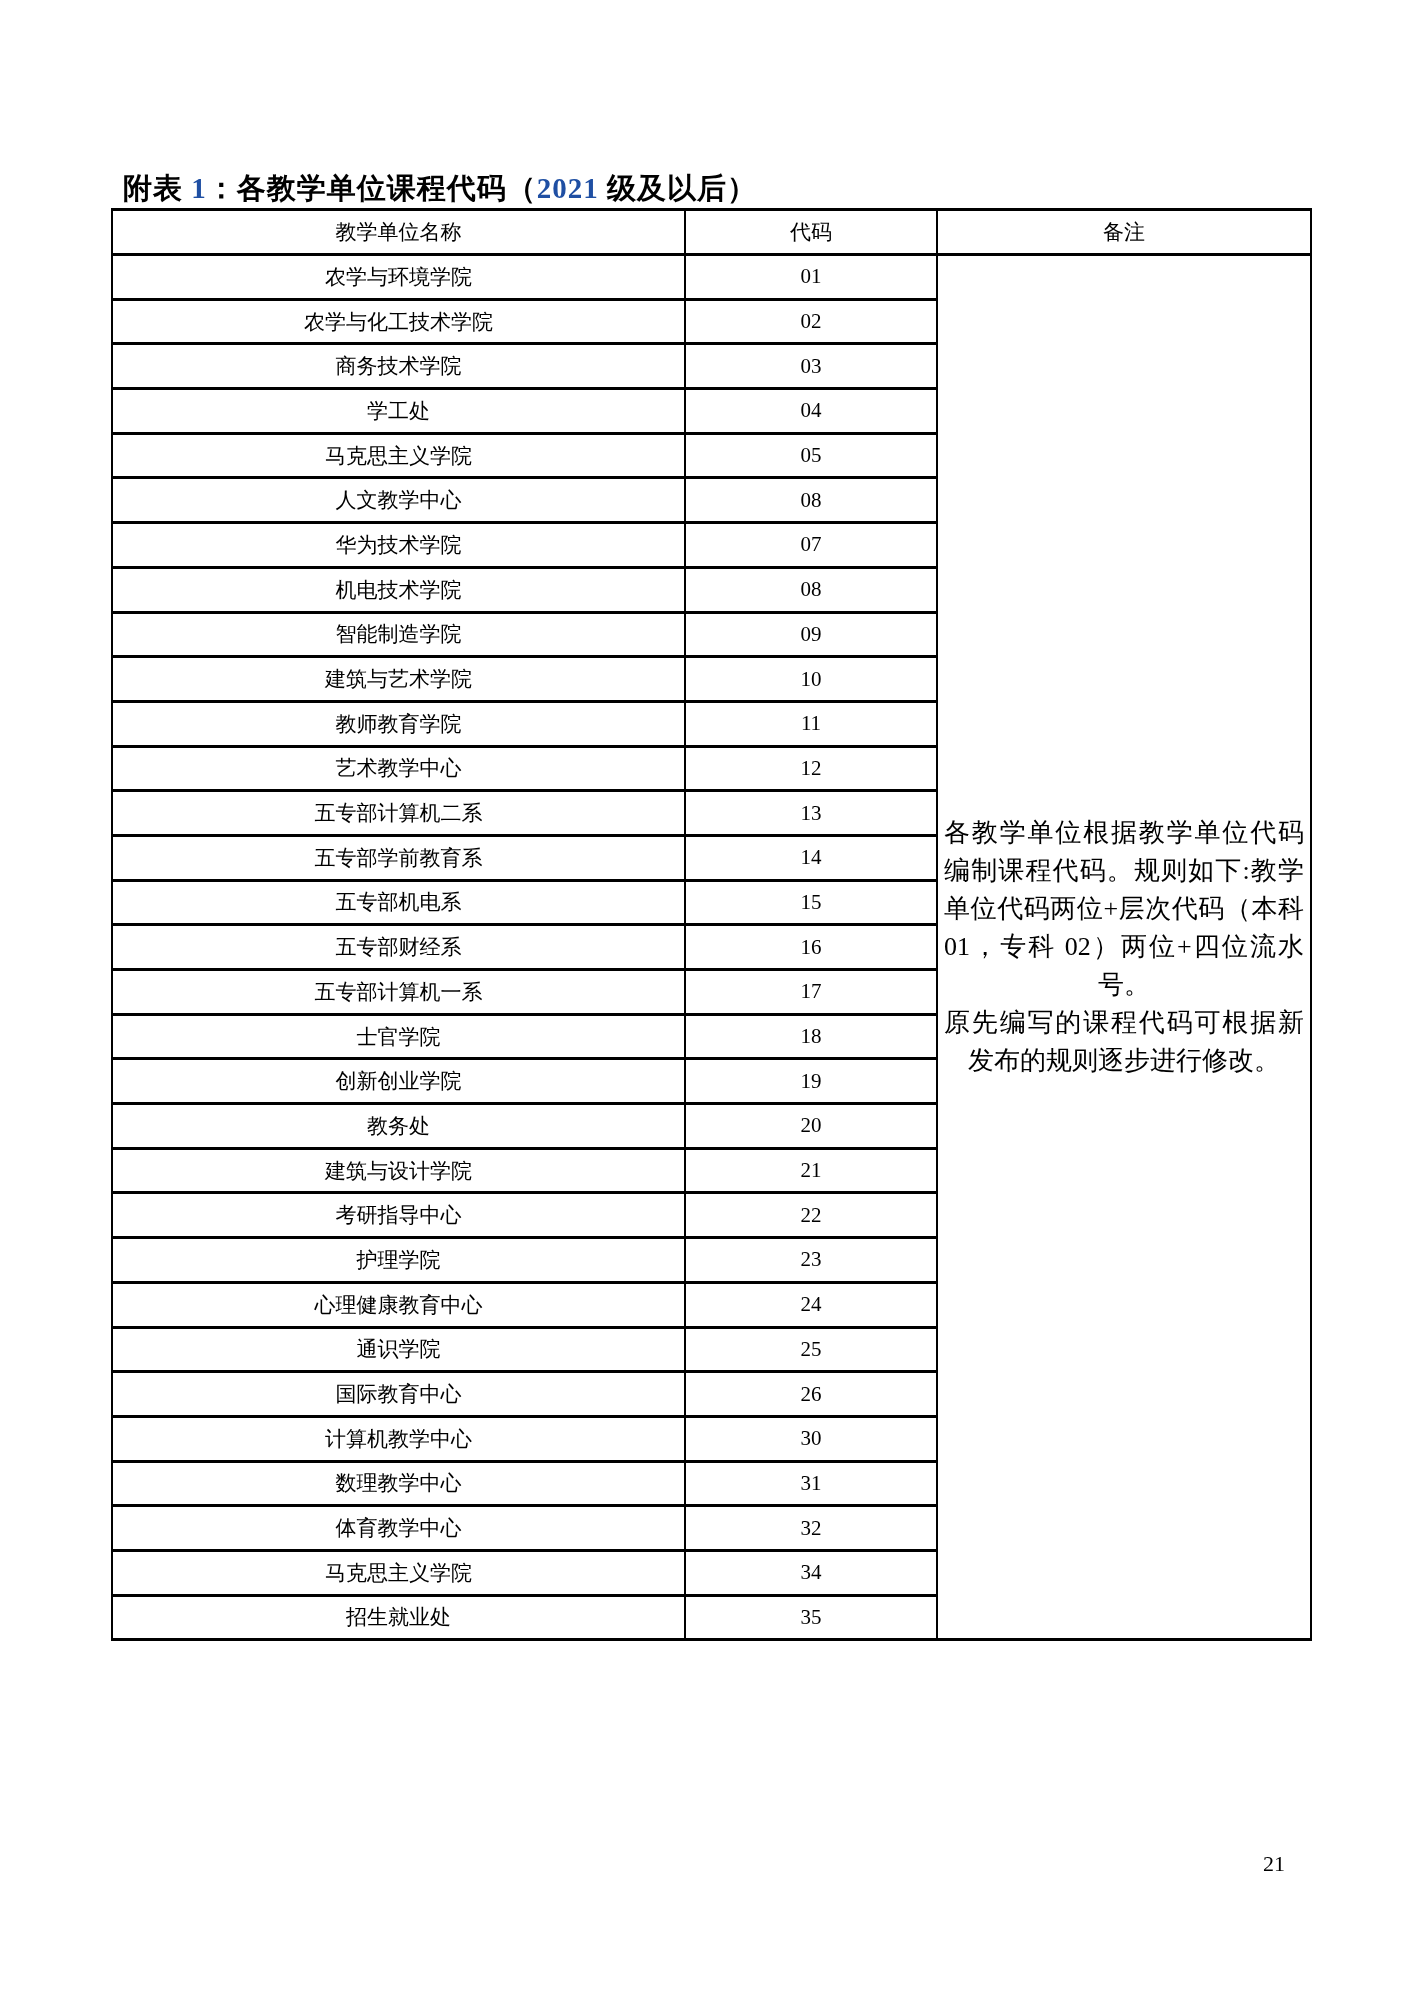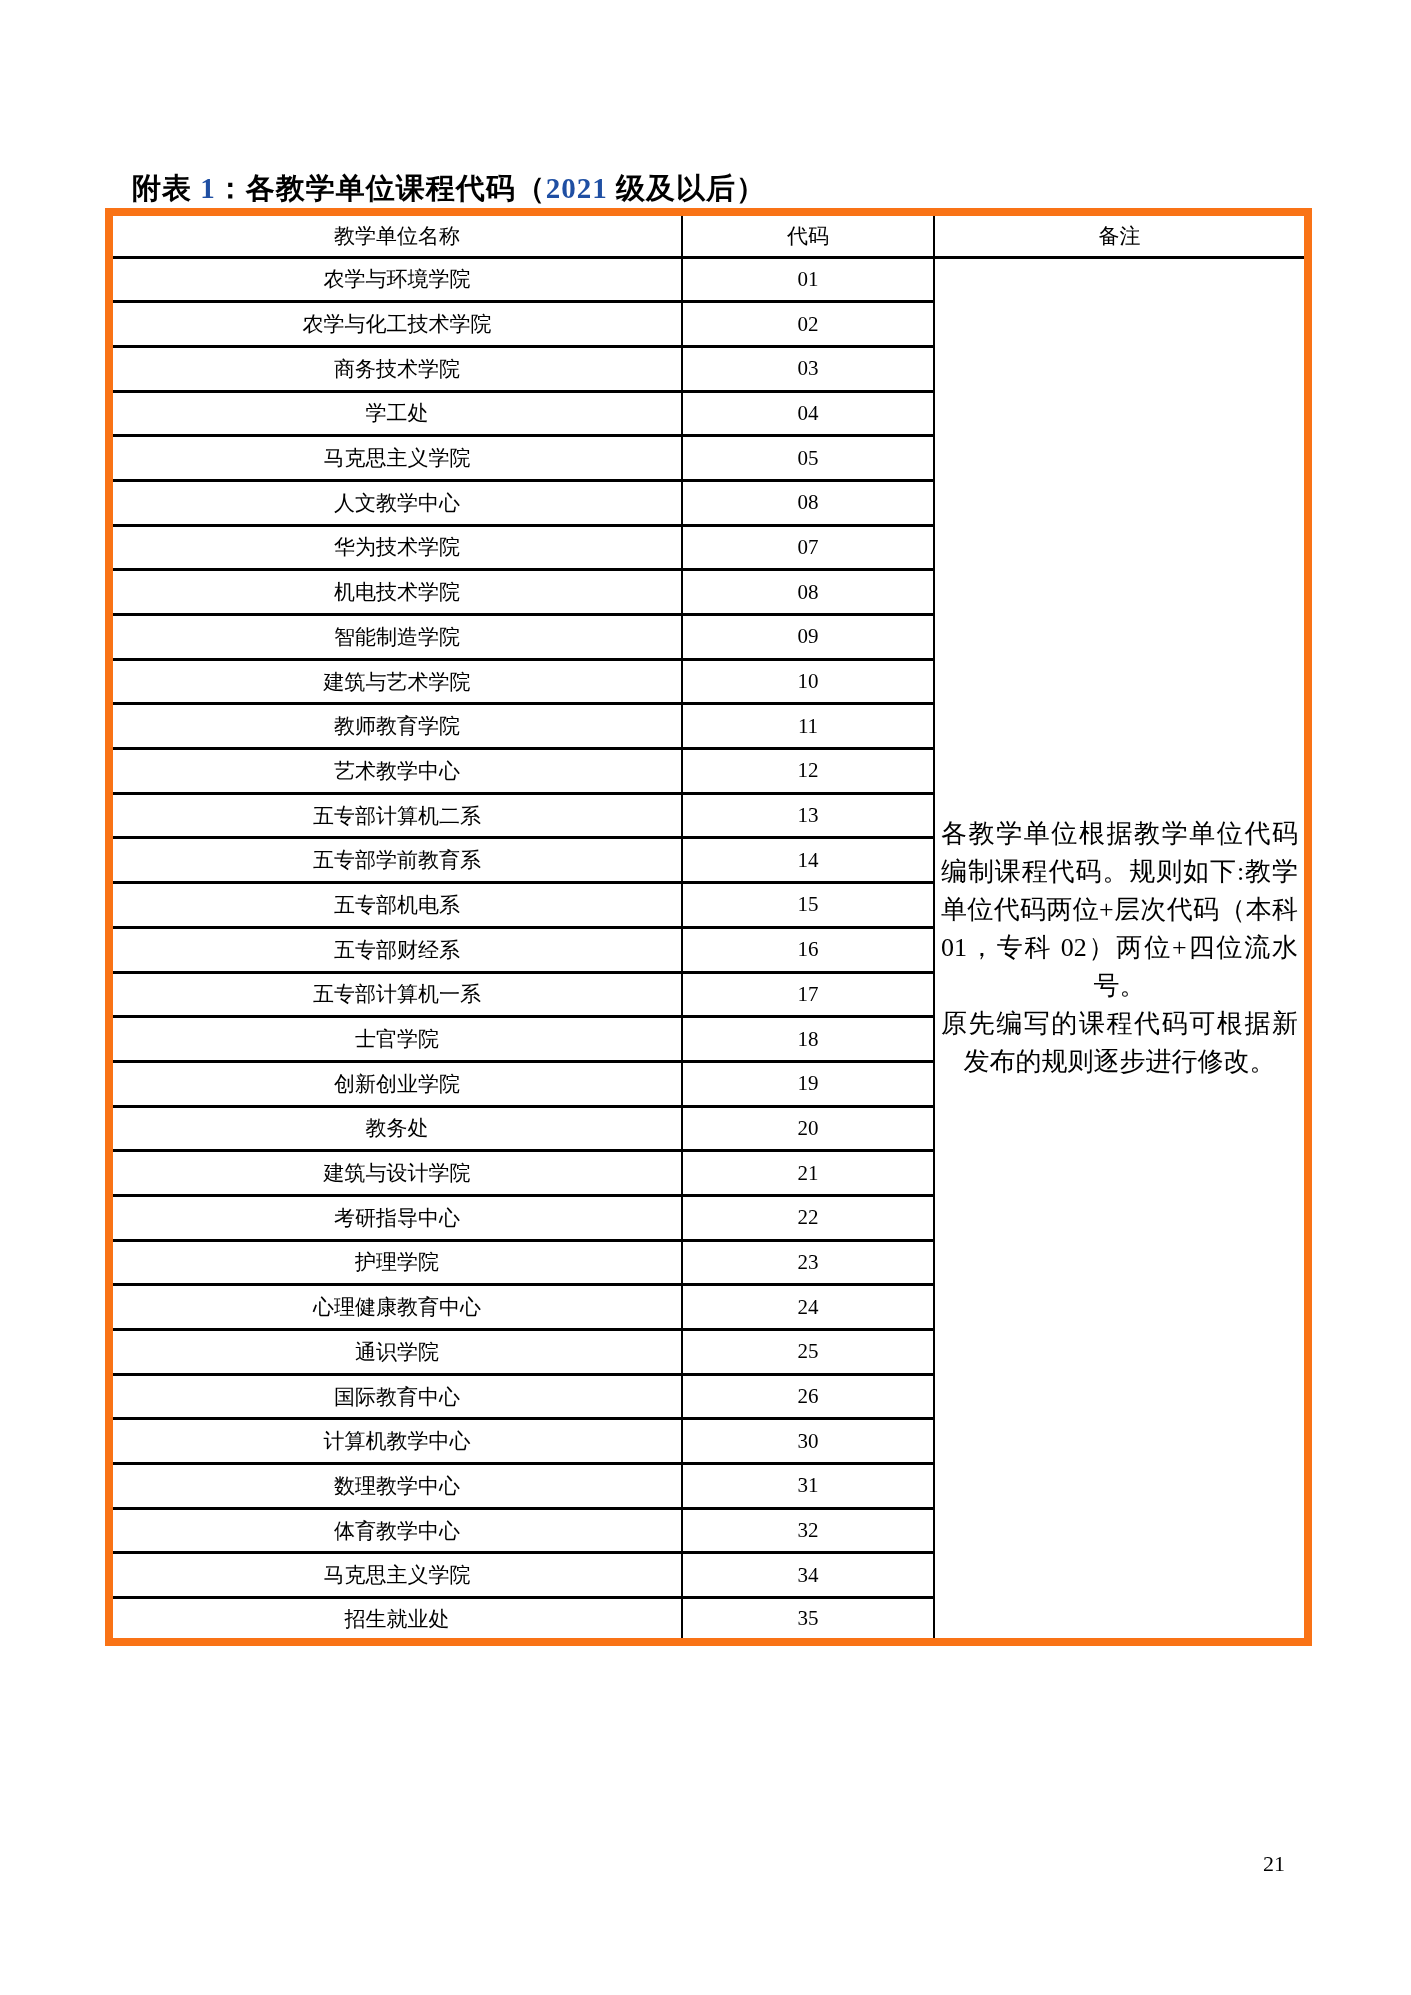--- a/index.html
+++ b/index.html
@@ -10,38 +10,38 @@
   }
   .page {
     position: relative;
     width: 1411px;
     height: 1995px;
     background: #ffffff;
     overflow: hidden;
   }
   .doc-title {
     position: absolute;
-    left: 132px;
+    left: 123px;
     top: 170px;
     font-size: 29px;
     font-weight: bold;
     line-height: 36px;
     letter-spacing: 1px;
     white-space: nowrap;
     font-family: "Liberation Serif", "DejaVu Serif", serif;
   }
   .title-num { color: #1f4fa3; }
   .main-table {
     position: absolute;
-    left: 105px;
+    left: 111px;
     top: 208px;
     width: 1199px;
     border-collapse: collapse;
     table-layout: fixed;
-    border: 8px solid #f97316;
+    border: 1px solid #f97316;
   }
   .main-table th, .main-table td {
     border-left: 2px solid #000;
     border-right: 2px solid #000;
     border-top: 3px solid #000;
     border-bottom: 3px solid #000;
     text-align: center;
     vertical-align: middle;
     font-weight: normal;
     font-size: 21px;

